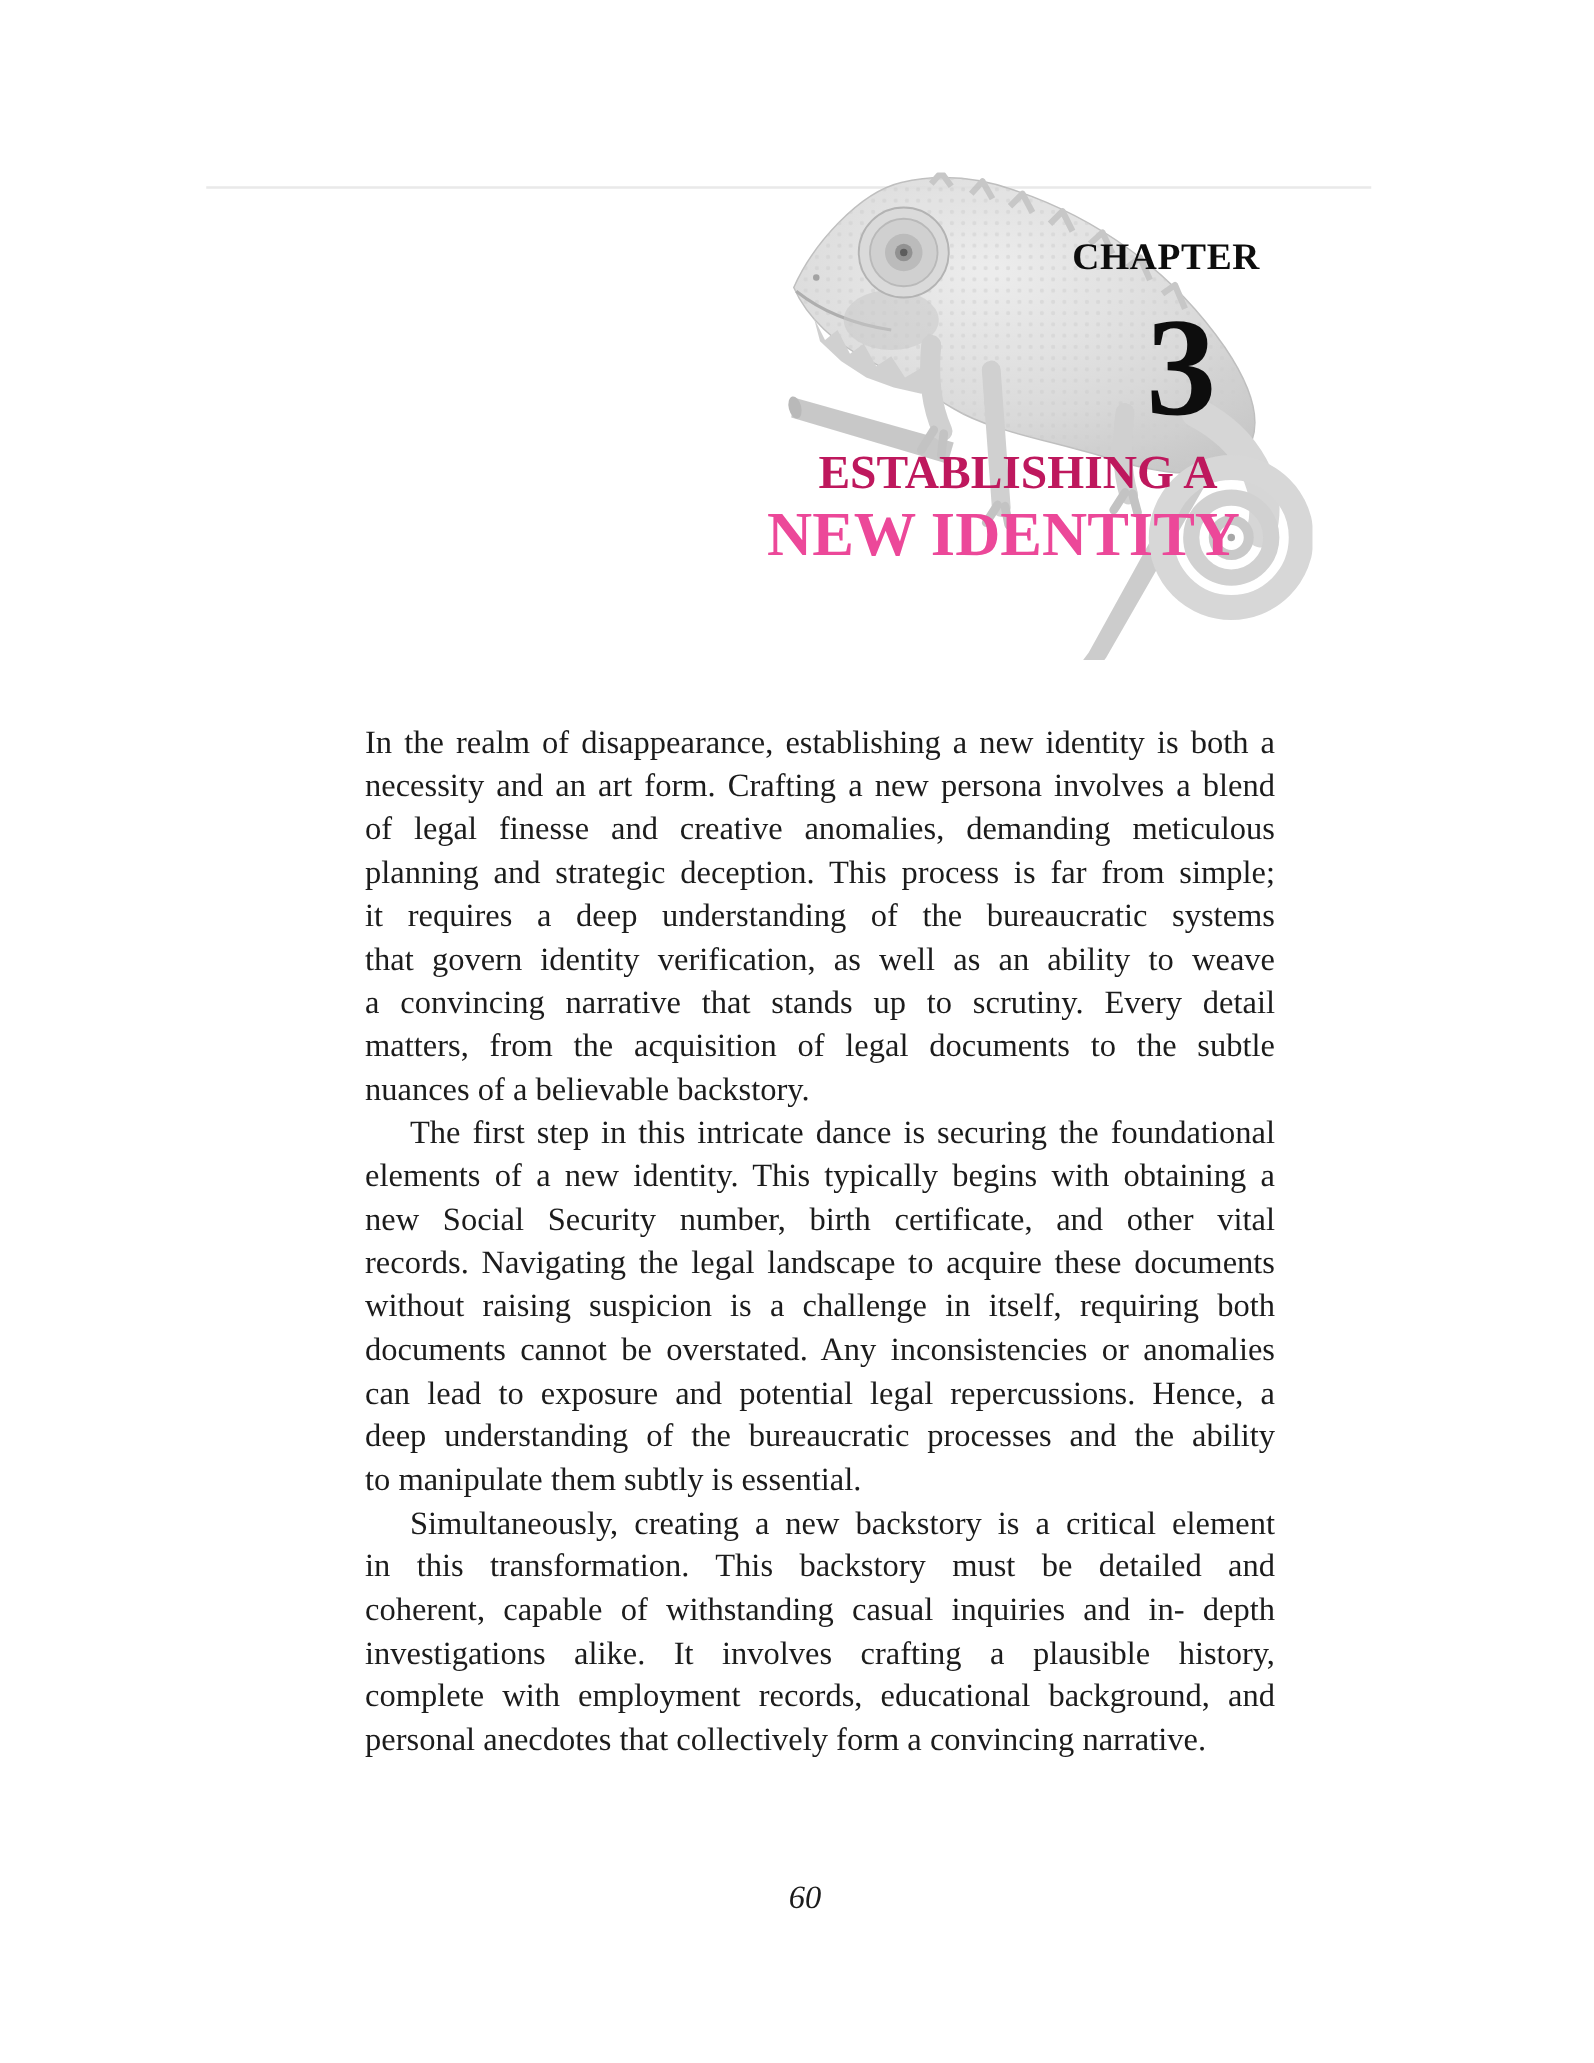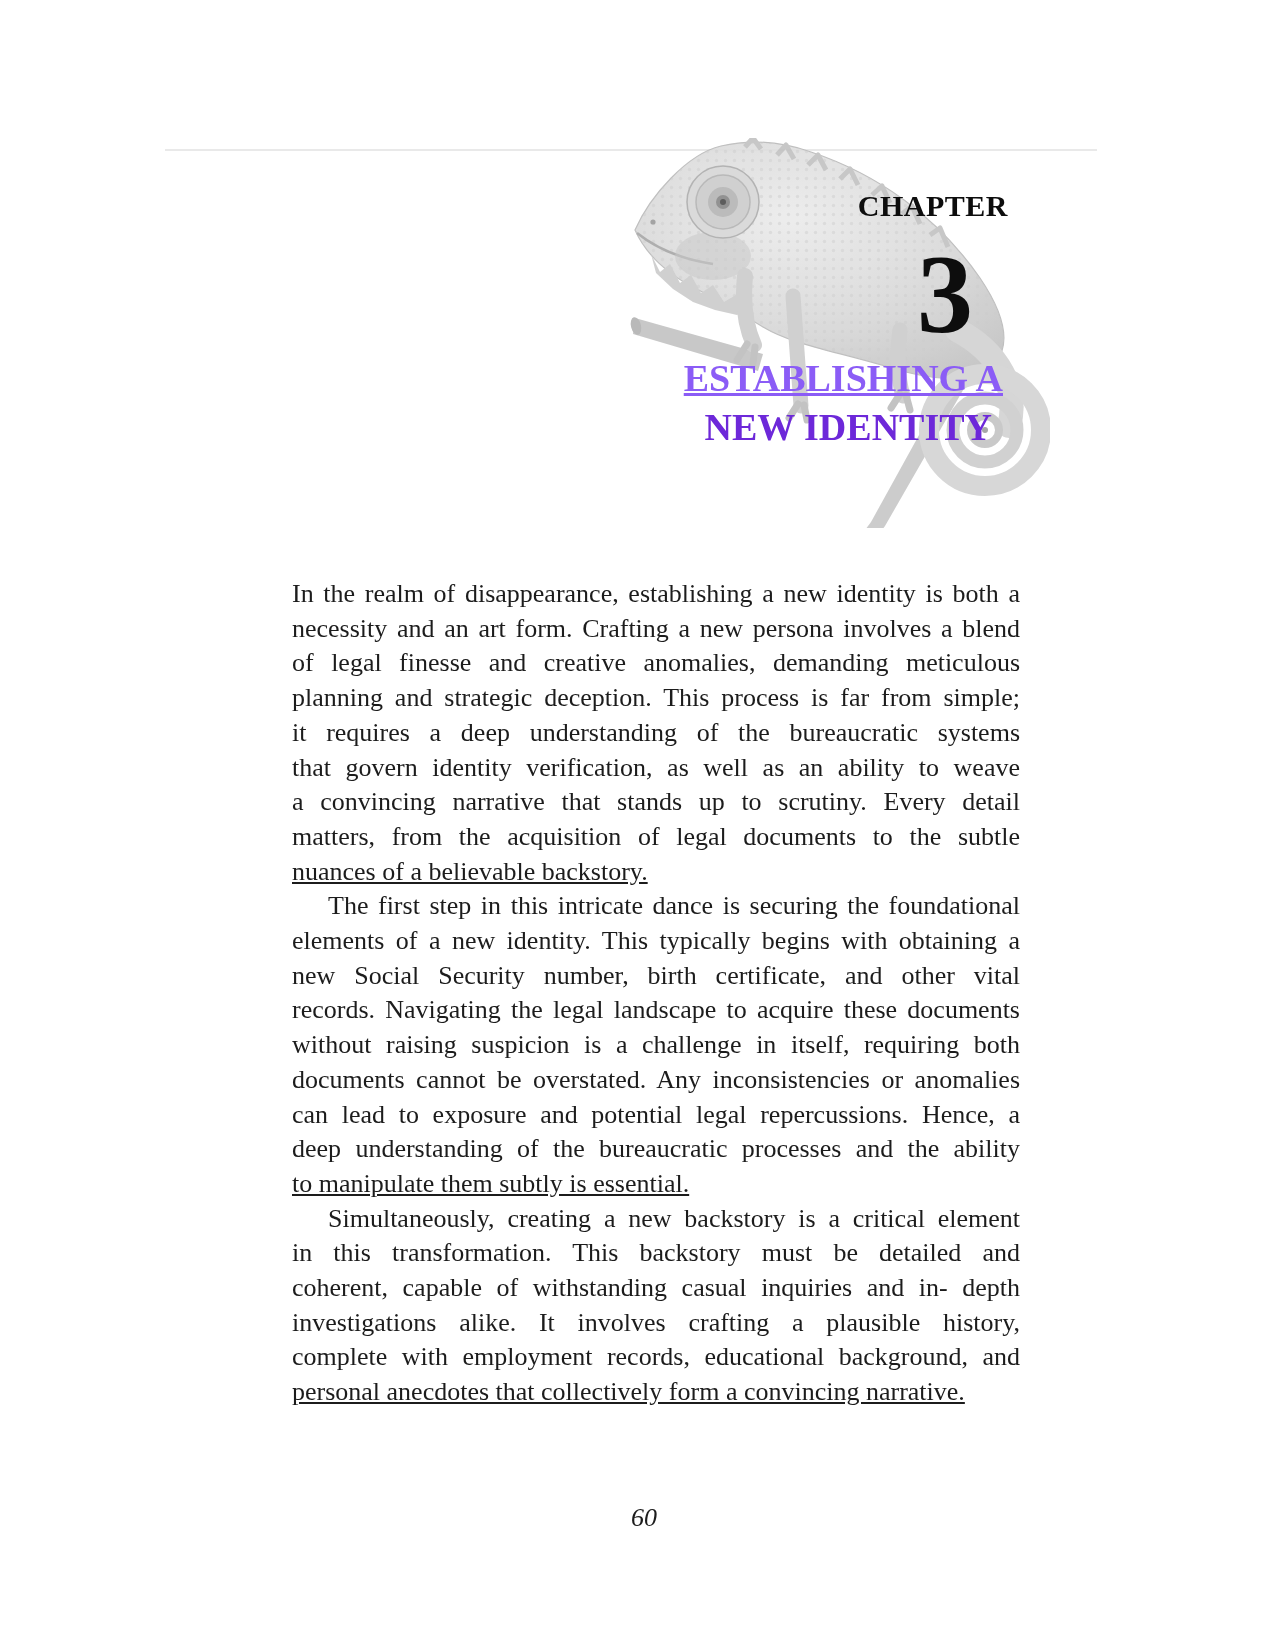--- a/index.html
+++ b/index.html
@@ -21,39 +21,39 @@
   .chapter-label{
     position:absolute;top:191px;right:267px;z-index:2;
     font-size:30px;font-weight:bold;letter-spacing:.5px;color:#0d0d0d;
     line-height:30px;
   }
   .chapter-number{
     position:absolute;top:238px;right:302px;z-index:2;
     font-size:112px;font-weight:bold;color:#0d0d0d;line-height:112px;
   }
   .title-line1{
-    position:absolute;top:359px;right:272px;z-index:2;
-    font-size:38px;font-weight:bold;color:#8b5cf6;line-height:38px;white-space:nowrap;text-decoration:underline;
+    position:absolute;top:359px;right:301px;z-index:2;
+    font-size:38px;font-weight:bold;color:#be185d;line-height:38px;white-space:nowrap;
   }
   .title-line2{
     position:absolute;top:408px;right:283px;z-index:2;
-    font-size:38px;font-weight:bold;color:#6d28d9;line-height:38px;white-space:nowrap;
+    font-size:50px;font-weight:bold;color:#ec4899;line-height:38px;white-space:nowrap;
   }
   .body-text{
     position:absolute;left:280px;top:577px;width:728px;z-index:2;
     font-size:26px;line-height:34.7px;color:#1c1c1c;margin-left:12px;
   }
   .para{margin:0;padding:0;}
   .ln{
     text-align:justify;
     text-align-last:justify;
     white-space:normal;
     overflow:hidden;
   }
-  .ln.last{text-align-last:left;text-decoration:underline;}
+  .ln.last{text-align-last:left;}
   .ln.ind{text-indent:36px;}
   .page-number{
     position:absolute;left:280px;top:1505px;width:728px;z-index:2;
     text-align:center;font-size:26px;line-height:26px;color:#1c1c1c;font-style:italic;
   }
 </style>
 </head>
 <body>
 
 <div class="page">

